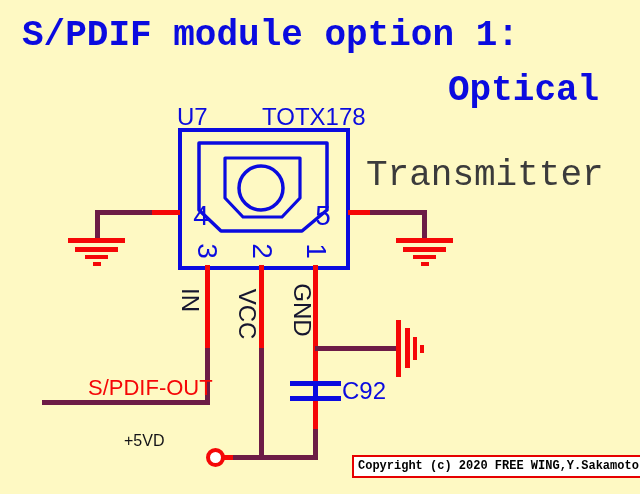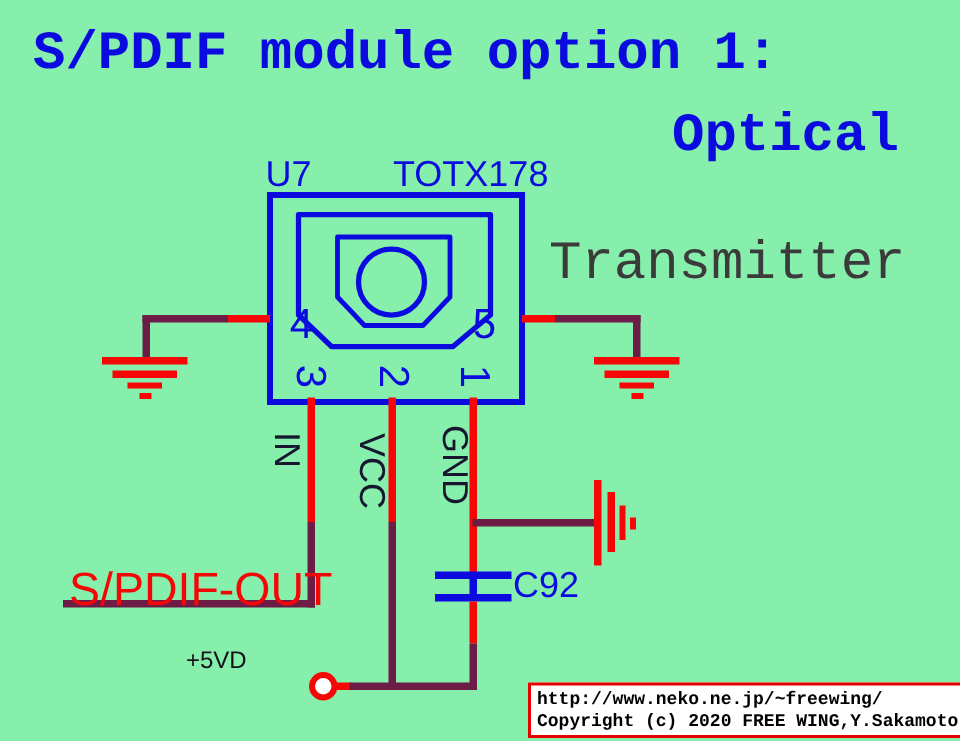--- a/index.html
+++ b/index.html
@@ -1,29 +1,29 @@
 <!DOCTYPE html>
 <html><head>
 <meta charset="utf-8">
 <style>
   html,body{margin:0;padding:0;background:#ffffff;}
-  #page{position:relative;width:640px;height:494px;background:#86efac;overflow:hidden;
+  #page{position:relative;width:640px;height:494px;background:#fef9c3;overflow:hidden;
         font-family:"Liberation Sans",sans-serif;}
   .abs{position:absolute;}
   
   .title{font-family:"Liberation Mono",monospace;font-weight:bold;font-size:36px;
          color:#0b0bdf;white-space:nowrap;line-height:38px;}
   .trans{font-family:"Liberation Mono",monospace;font-weight:normal;font-size:36px;
          color:#3b3b3b;white-space:nowrap;line-height:38px;}
   .slabel{color:#0b0bdf;font-size:24px;white-space:nowrap;}
   .pinnum{color:#0b0bdf;font-size:28px;width:20px;text-align:center;line-height:28px;}
   .vtext{transform:translate(-50%,-50%) rotate(90deg);white-space:nowrap;}
   .signame{color:#16162f;font-size:24px;font-weight:normal;line-height:24px;}
   .pinv{color:#0b0bdf;font-size:28px;line-height:28px;}
-  .netred{color:#f50707;font-size:31px;white-space:nowrap;}
+  .netred{color:#f50707;font-size:22px;white-space:nowrap;margin-left:42px;}
   .black{color:#131318;font-size:16px;white-space:nowrap;}
   
   .wr{background:#f50707;}
   .wm{background:#6d1c46;}
   .wb{background:#0b0bdf;}
   
   .wmark{border:2px solid #e60000;background:#ffffff;
          font-family:"Liberation Mono",monospace;font-weight:bold;font-size:12px;
          color:#000000;line-height:14.5px;padding:2px 4px;white-space:nowrap;}
 </style>
@@ -102,17 +102,16 @@
   <div class="abs pinnum" style="left:313px;top:202px;">5</div>
   <div class="abs vtext pinv" style="left:207px;top:251px;">3</div>
   <div class="abs vtext pinv" style="left:262px;top:251px;">2</div>
   <div class="abs vtext pinv" style="left:316px;top:251px;">1</div>
 
   <div class="abs vtext signame" style="left:190px;top:300px;">IN</div>
   <div class="abs vtext signame" style="left:247px;top:314px;">VCC</div>
   <div class="abs vtext signame" style="left:302px;top:310px;">GND</div>
 
   <div class="abs wmark" style="left:352px;top:455px;width:279px;">
-    <div>http://www.neko.ne.jp/~freewing/</div>
     <div>Copyright (c) 2020 FREE WING,Y.Sakamoto</div>
   </div>
 
 </div>
 
 </body></html>

